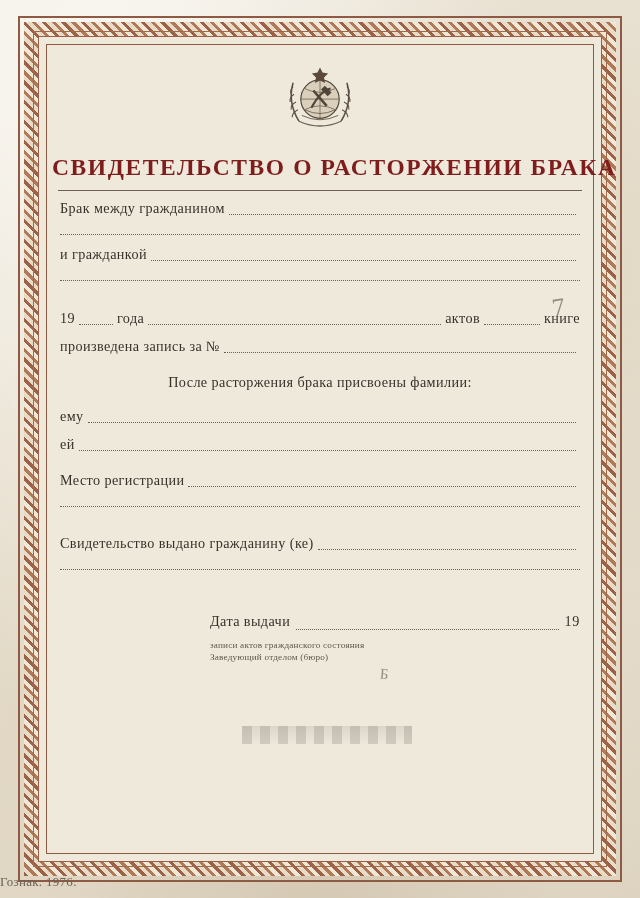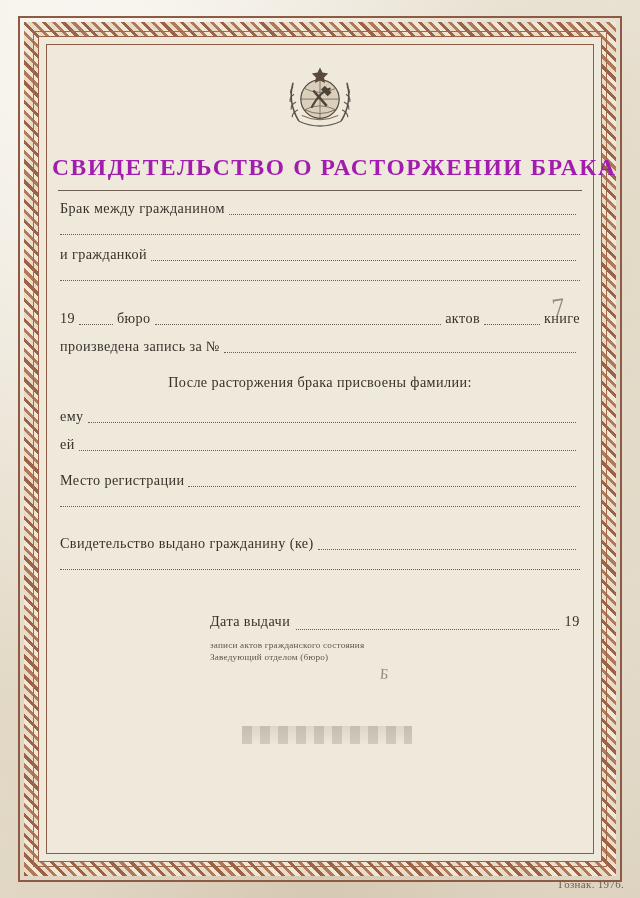--- a/index.html
+++ b/index.html
@@ -119,21 +119,21 @@
   .title {
     position: absolute;
     left: 0;
     right: 0;
     top: 104px;
     text-align: center;
     font-family: "Liberation Serif", serif;
     font-weight: bold;
     font-size: 23.5px;
     letter-spacing: 1.6px;
-    color: #a21caf;
+    color: #7f1d1d;
     white-space: nowrap;
   }
   .title-rule {
     position: absolute;
     left: 6px;
     right: 6px;
     top: 140px;
     height: 1px;
     background: #6d6052;
   }
@@ -221,22 +221,22 @@
   }
   .ink-mark.m1 { left: 500px; top: 243px; font-size: 26px; transform: rotate(-8deg); }
   .ink-mark.m2 { left: 328px; top: 616px; font-size: 15px; transform: rotate(5deg); }
 
   
   .imprint {
     position: absolute;
     left: 0;
     right: 16px;
     bottom: 8px;
-    text-align: right;
-    font-size: 11px;
+    text-align: left;
+    font-size: 13px;
     color: #6b6356;
     letter-spacing: 0.3px;
   }
 </style>
 </head>
 <body>
 
 <div class="page">
   <div class="paper-texture"></div>
 
@@ -294,21 +294,21 @@
       <div class="blank-line"></div>
 
       <div class="spacer-sm"></div>
 
 
       <div class="spacer-sm"></div>
 
       <div class="row">
         <span class="label">19</span>
         <span class="fill short" style="width:34px"></span>
-        <span class="label">бюро</span>
+        <span class="label">года</span>
         <span class="fill"></span>
         <span class="label">актов</span>
         <span class="fill short" style="width:56px"></span>
         <span class="label">книге</span>
       </div>
 
       <div class="spacer-sm"></div>
 
       <div class="row">
         <span class="label">произведена запись за №</span>

